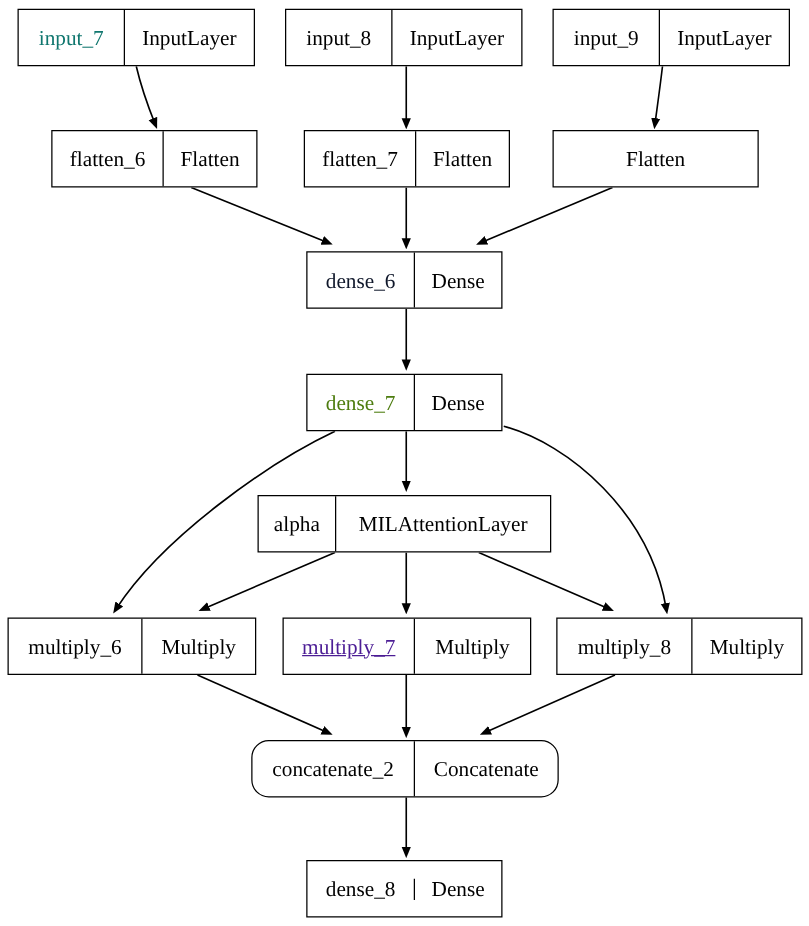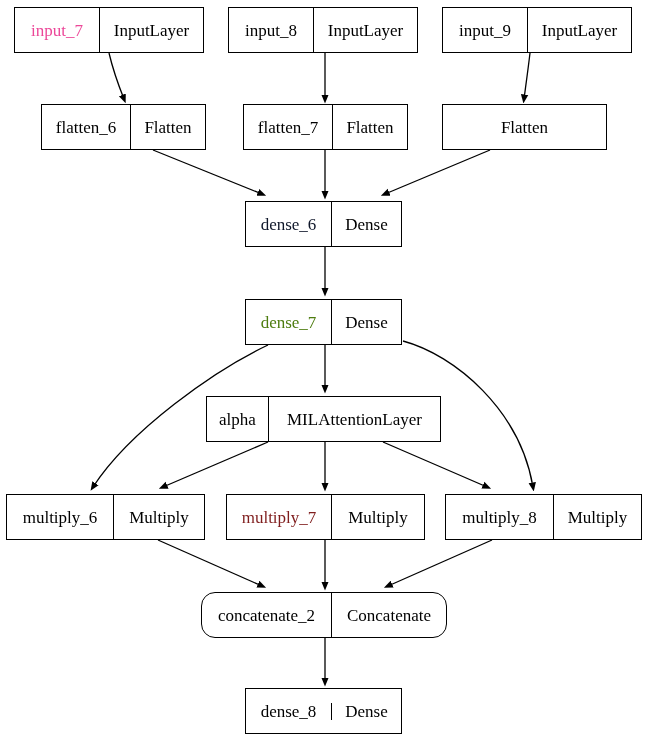--- a/index.html
+++ b/index.html
@@ -74,21 +74,21 @@
         <path d="M 383,442 L 487,487" fill="none" stroke="#000000" stroke-width="1.3" marker-end="url(#arrowhead)"></path>
         <path d="M 158,540 L 262,586" fill="none" stroke="#000000" stroke-width="1.3" marker-end="url(#arrowhead)"></path>
         <path d="M 325,540 L 325,586" fill="none" stroke="#000000" stroke-width="1.3" marker-end="url(#arrowhead)"></path>
         <path d="M 492,540 L 388,586" fill="none" stroke="#000000" stroke-width="1.3" marker-end="url(#arrowhead)"></path>
         <path d="M 325,638 L 325,682" fill="none" stroke="#000000" stroke-width="1.3" marker-end="url(#arrowhead)"></path>
       </g>
   </svg>
 
   <div id="nodes-group">
       <div class="node" style="left: 14px; top: 7px; width: 190px; height: 46px; border-color: rgb(0, 0, 0); background: rgb(255, 255, 255);">
-        <div class="node-cell name-cell" style="width: 85px; flex: 0 0 85px; border-right-color: rgb(0, 0, 0); color: #ec4899;">input_7</div>
+        <div class="node-cell name-cell" style="width: 85px; flex: 0 0 85px; border-right-color: rgb(0, 0, 0); color: #0f766e;">input_7</div>
         <div class="node-cell class-cell" style="flex: 1 1 auto; color: rgb(0, 0, 0);">InputLayer</div>
       </div>
       <div class="node" style="left: 228px; top: 7px; width: 190px; height: 46px; border-color: rgb(0, 0, 0); background: rgb(255, 255, 255);">
         <div class="node-cell name-cell" style="width: 85px; flex: 0 0 85px; border-right-color: rgb(0, 0, 0); color: rgb(0, 0, 0);">input_8</div>
         <div class="node-cell class-cell" style="flex: 1 1 auto; color: rgb(0, 0, 0);">InputLayer</div>
       </div>
       <div class="node" style="left: 442px; top: 7px; width: 190px; height: 46px; border-color: rgb(0, 0, 0); background: rgb(255, 255, 255);">
         <div class="node-cell name-cell" style="width: 85px; flex: 0 0 85px; border-right-color: rgb(0, 0, 0); color: rgb(0, 0, 0);">input_9</div>
         <div class="node-cell class-cell" style="flex: 1 1 auto; color: rgb(0, 0, 0);">InputLayer</div>
       </div>
@@ -113,21 +113,21 @@
       </div>
       <div class="node" style="left: 206px; top: 396px; width: 235px; height: 46px; border-color: rgb(0, 0, 0); background: rgb(255, 255, 255);">
         <div class="node-cell name-cell" style="width: 62px; flex: 0 0 62px; border-right-color: rgb(0, 0, 0); color: rgb(0, 0, 0);">alpha</div>
         <div class="node-cell class-cell" style="flex: 1 1 auto; color: rgb(0, 0, 0);">MILAttentionLayer</div>
       </div>
       <div class="node" style="left: 6px; top: 494px; width: 199px; height: 46px; border-color: rgb(0, 0, 0); background: rgb(255, 255, 255);">
         <div class="node-cell name-cell" style="width: 107px; flex: 0 0 107px; border-right-color: rgb(0, 0, 0); color: rgb(0, 0, 0);">multiply_6</div>
         <div class="node-cell class-cell" style="flex: 1 1 auto; color: rgb(0, 0, 0);">Multiply</div>
       </div>
       <div class="node" style="left: 226px; top: 494px; width: 199px; height: 46px; border-color: rgb(0, 0, 0); background: rgb(255, 255, 255);">
-        <div class="node-cell name-cell" style="width: 105px; flex: 0 0 105px; border-right-color: rgb(0, 0, 0); color: #7f1d1d;">multiply_7</div>
+        <div class="node-cell name-cell" style="width: 105px; flex: 0 0 105px; border-right-color: rgb(0, 0, 0); color: #4c1d95; text-decoration: underline;">multiply_7</div>
         <div class="node-cell class-cell" style="flex: 1 1 auto; color: rgb(0, 0, 0);">Multiply</div>
       </div>
       <div class="node" style="left: 445px; top: 494px; width: 197px; height: 46px; border-color: rgb(0, 0, 0); background: rgb(255, 255, 255);">
         <div class="node-cell name-cell" style="width: 108px; flex: 0 0 108px; border-right-color: rgb(0, 0, 0); color: rgb(0, 0, 0);">multiply_8</div>
         <div class="node-cell class-cell" style="flex: 1 1 auto; color: rgb(0, 0, 0);">Multiply</div>
       </div>
       <div class="node" style="left: 201px; top: 592px; width: 246px; height: 46px; border-color: rgb(0, 0, 0); background: rgb(255, 255, 255); border-radius: 14px;">
         <div class="node-cell name-cell" style="width: 130px; flex: 0 0 130px; border-right-color: rgb(0, 0, 0); color: rgb(0, 0, 0);">concatenate_2</div>
         <div class="node-cell class-cell" style="flex: 1 1 auto; color: rgb(0, 0, 0);">Concatenate</div>
       </div>

